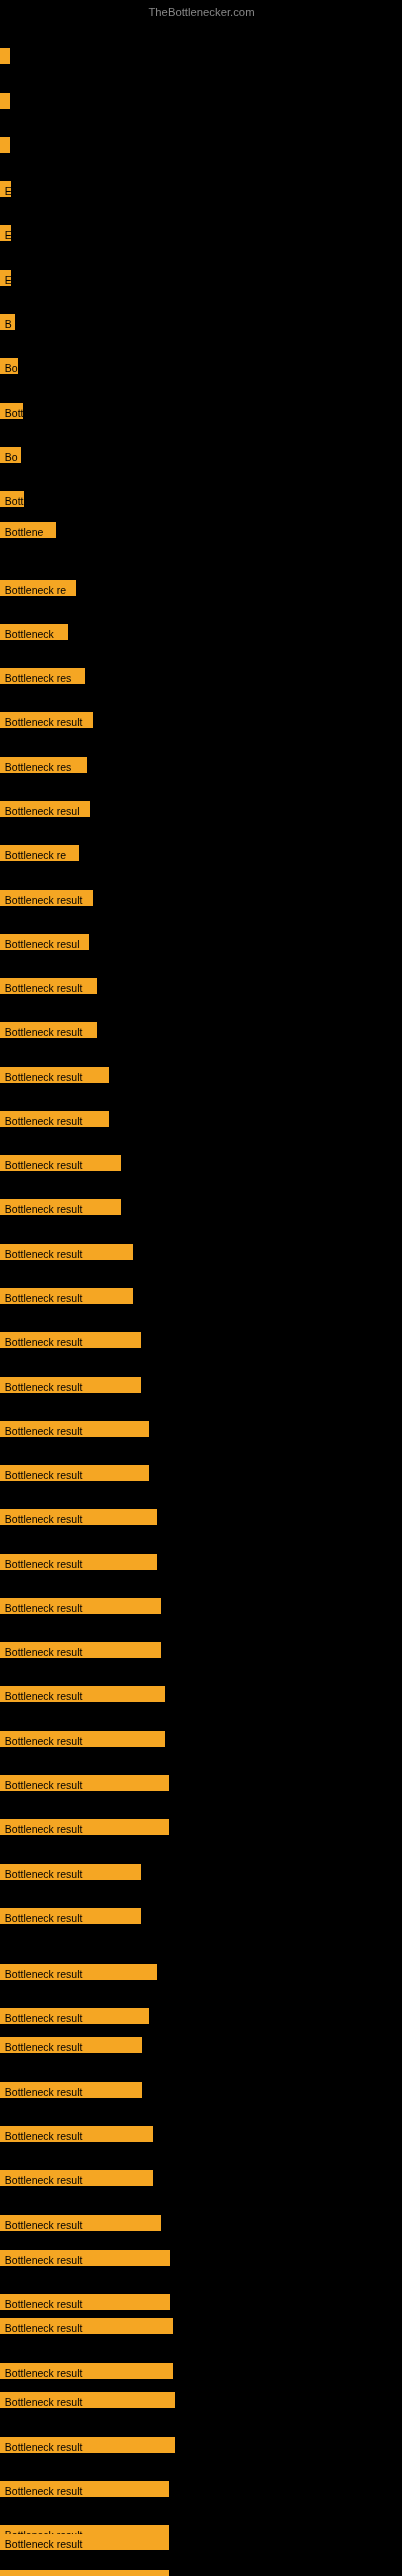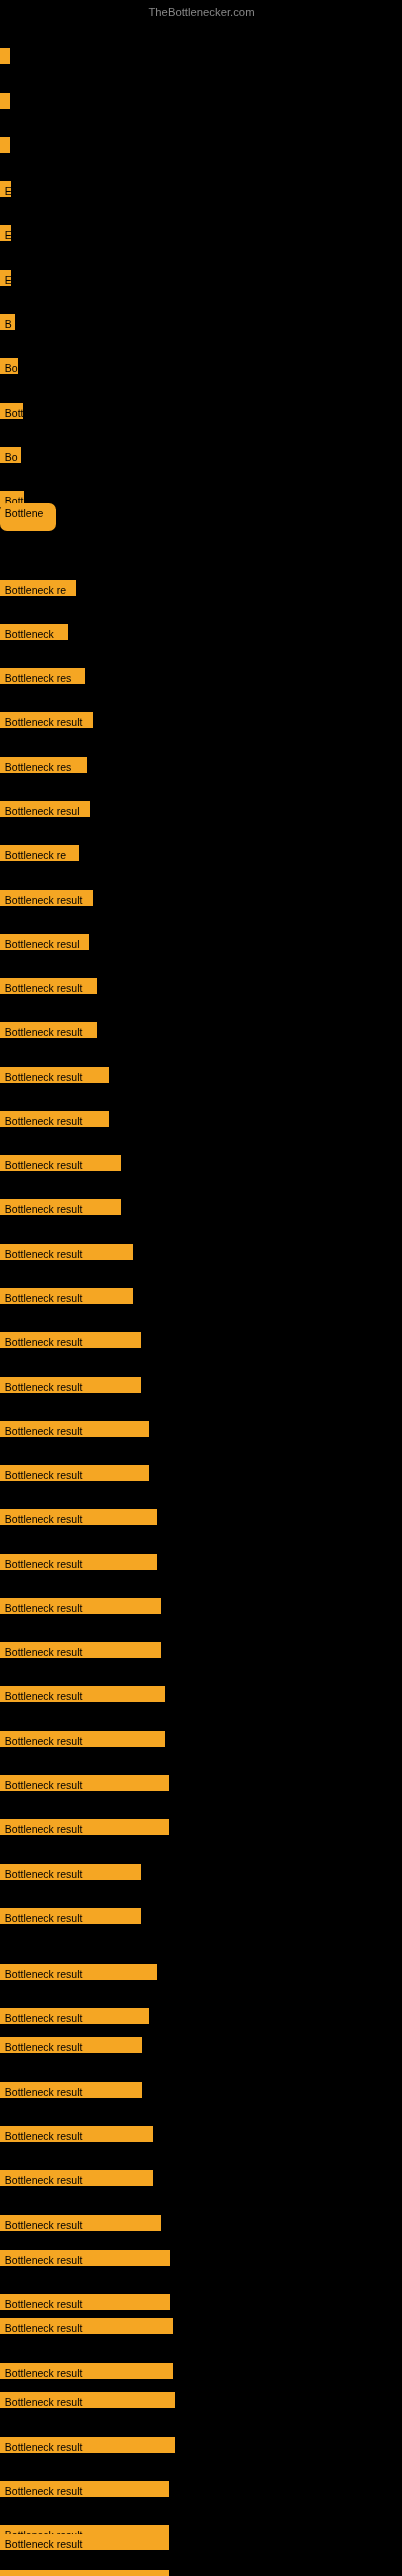--- a/index.html
+++ b/index.html
@@ -46,21 +46,21 @@
     <div class="bottleneck-item" style="top: 93px; width: 8px; height: 16px; line-height: 16px;"></div>
     <div class="bottleneck-item" style="top: 137px; width: 8px; height: 16px; line-height: 16px;"></div>
     <div class="bottleneck-item" style="top: 181px; width: 11.3px; height: 16px; line-height: 16px;">E</div>
     <div class="bottleneck-item" style="top: 225px; width: 11.3px; height: 16px; line-height: 16px;">E</div>
     <div class="bottleneck-item" style="top: 270px; width: 11.3px; height: 16px; line-height: 16px;">E</div>
     <div class="bottleneck-item" style="top: 314px; width: 14.5px; height: 16px; line-height: 16px;">B</div>
     <div class="bottleneck-item" style="top: 358px; width: 17.7px; height: 16px; line-height: 16px;">Bo</div>
     <div class="bottleneck-item" style="top: 403px; width: 22.5px; height: 16px; line-height: 16px;">Bott</div>
     <div class="bottleneck-item" style="top: 447px; width: 21px; height: 16px; line-height: 16px;">Bo</div>
     <div class="bottleneck-item" style="top: 491px; width: 24px; height: 16px; line-height: 16px;">Bott</div>
-    <div class="bottleneck-item" style="top: 503px; width: 56px; height: 28px; line-height: 16px; border-radius: 7px;">Bottlene</div>
+    <div class="bottleneck-item" style="top: 522px; width: 56px; height: 16px; line-height: 16px;">Bottlene</div>
     <div class="bottleneck-item" style="top: 580px; width: 76px; height: 16px; line-height: 16px;">Bottleneck re</div>
     <div class="bottleneck-item" style="top: 624px; width: 68px; height: 16px; line-height: 16px;">Bottleneck</div>
     <div class="bottleneck-item" style="top: 668px; width: 85px; height: 16px; line-height: 16px;">Bottleneck res</div>
     <div class="bottleneck-item" style="top: 712px; width: 93px; height: 16px; line-height: 16px;">Bottleneck result</div>
     <div class="bottleneck-item" style="top: 757px; width: 87px; height: 16px; line-height: 16px;">Bottleneck res</div>
     <div class="bottleneck-item" style="top: 801px; width: 90px; height: 16px; line-height: 16px;">Bottleneck resul</div>
     <div class="bottleneck-item" style="top: 845px; width: 79px; height: 16px; line-height: 16px;">Bottleneck re</div>
     <div class="bottleneck-item" style="top: 890px; width: 93px; height: 16px; line-height: 16px;">Bottleneck result</div>
     <div class="bottleneck-item" style="top: 934px; width: 89px; height: 16px; line-height: 16px;">Bottleneck resul</div>
     <div class="bottleneck-item" style="top: 978px; width: 97px; height: 16px; line-height: 16px;">Bottleneck result</div>

